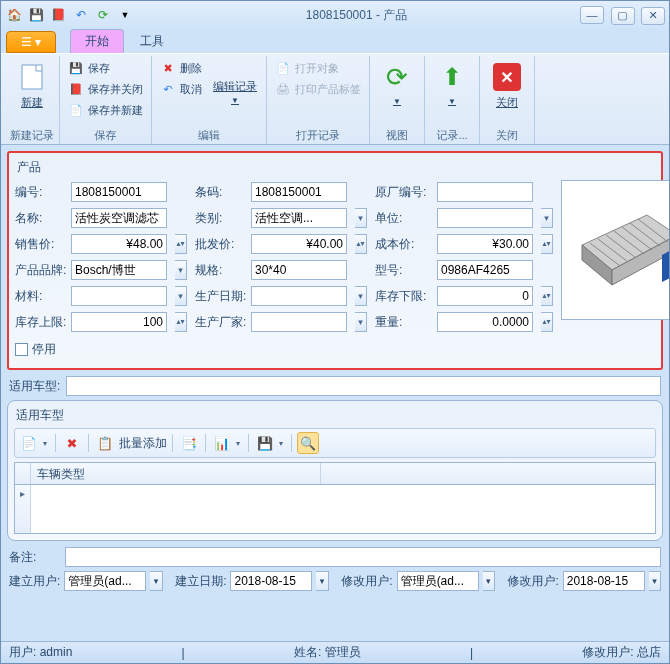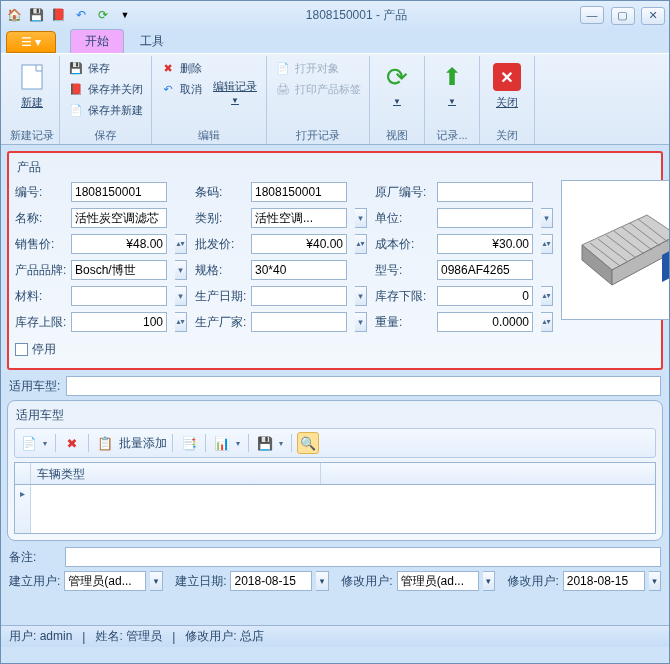--- a/index.html
+++ b/index.html
@@ -58,21 +58,21 @@
 .tbl-head div { border-right: 1px solid #c7d7ea; padding: 3px 6px; }
 .tbl-body { height: 48px; display: flex; }
 .rowhdr { width: 16px; border-right: 1px solid #c7d7ea; background: linear-gradient(#f4f9ff,#e4eefb); display: flex; align-items: flex-start; justify-content: center; font-size: 10px; color: #4a6b8f; padding-top: 3px; }
 
 .footer-rows { font-size: 12px; color: #2b4b6f; }
 .footer-row { display: flex; align-items: center; gap: 4px; margin: 4px 2px; }
 .footer-row .flabel { width: 52px; }
 .footer-row .tin { width: 82px; }
 .footer-row .ddo { width: 16px; height: 20px; border: 1px solid #9ab6d4; border-left: none; background: linear-gradient(#f8fbff,#dce9f8); font-size: 9px; display: flex; align-items: center; justify-content: center; cursor: pointer; }
 
-.statusbar { position: absolute; left: 0; right: 0; bottom: 16px; height: 22px; background: linear-gradient(#dbe9fa,#c5ddf6); border-top: 1px solid #9ab6d4; font-size: 12px; color: #2b4b6f; display: flex; align-items: center; padding: 0 8px; gap: 10px; }
+.statusbar { position: absolute; left: 0; right: 0; bottom: 0; height: 22px; background: linear-gradient(#dbe9fa,#c5ddf6); border-top: 1px solid #9ab6d4; font-size: 12px; color: #2b4b6f; display: flex; align-items: center; padding: 0 8px; gap: 10px; justify-content: space-between; }
 </style>
 </head>
 <body>
 
 <div class="titlebar">
   <div class="qat">
     <div class="qat-btn">🏠</div>
     <div class="qat-btn">💾</div>
     <div class="qat-btn">📕</div>
     <div class="qat-btn" style="color:#2b7de1">↶</div>

